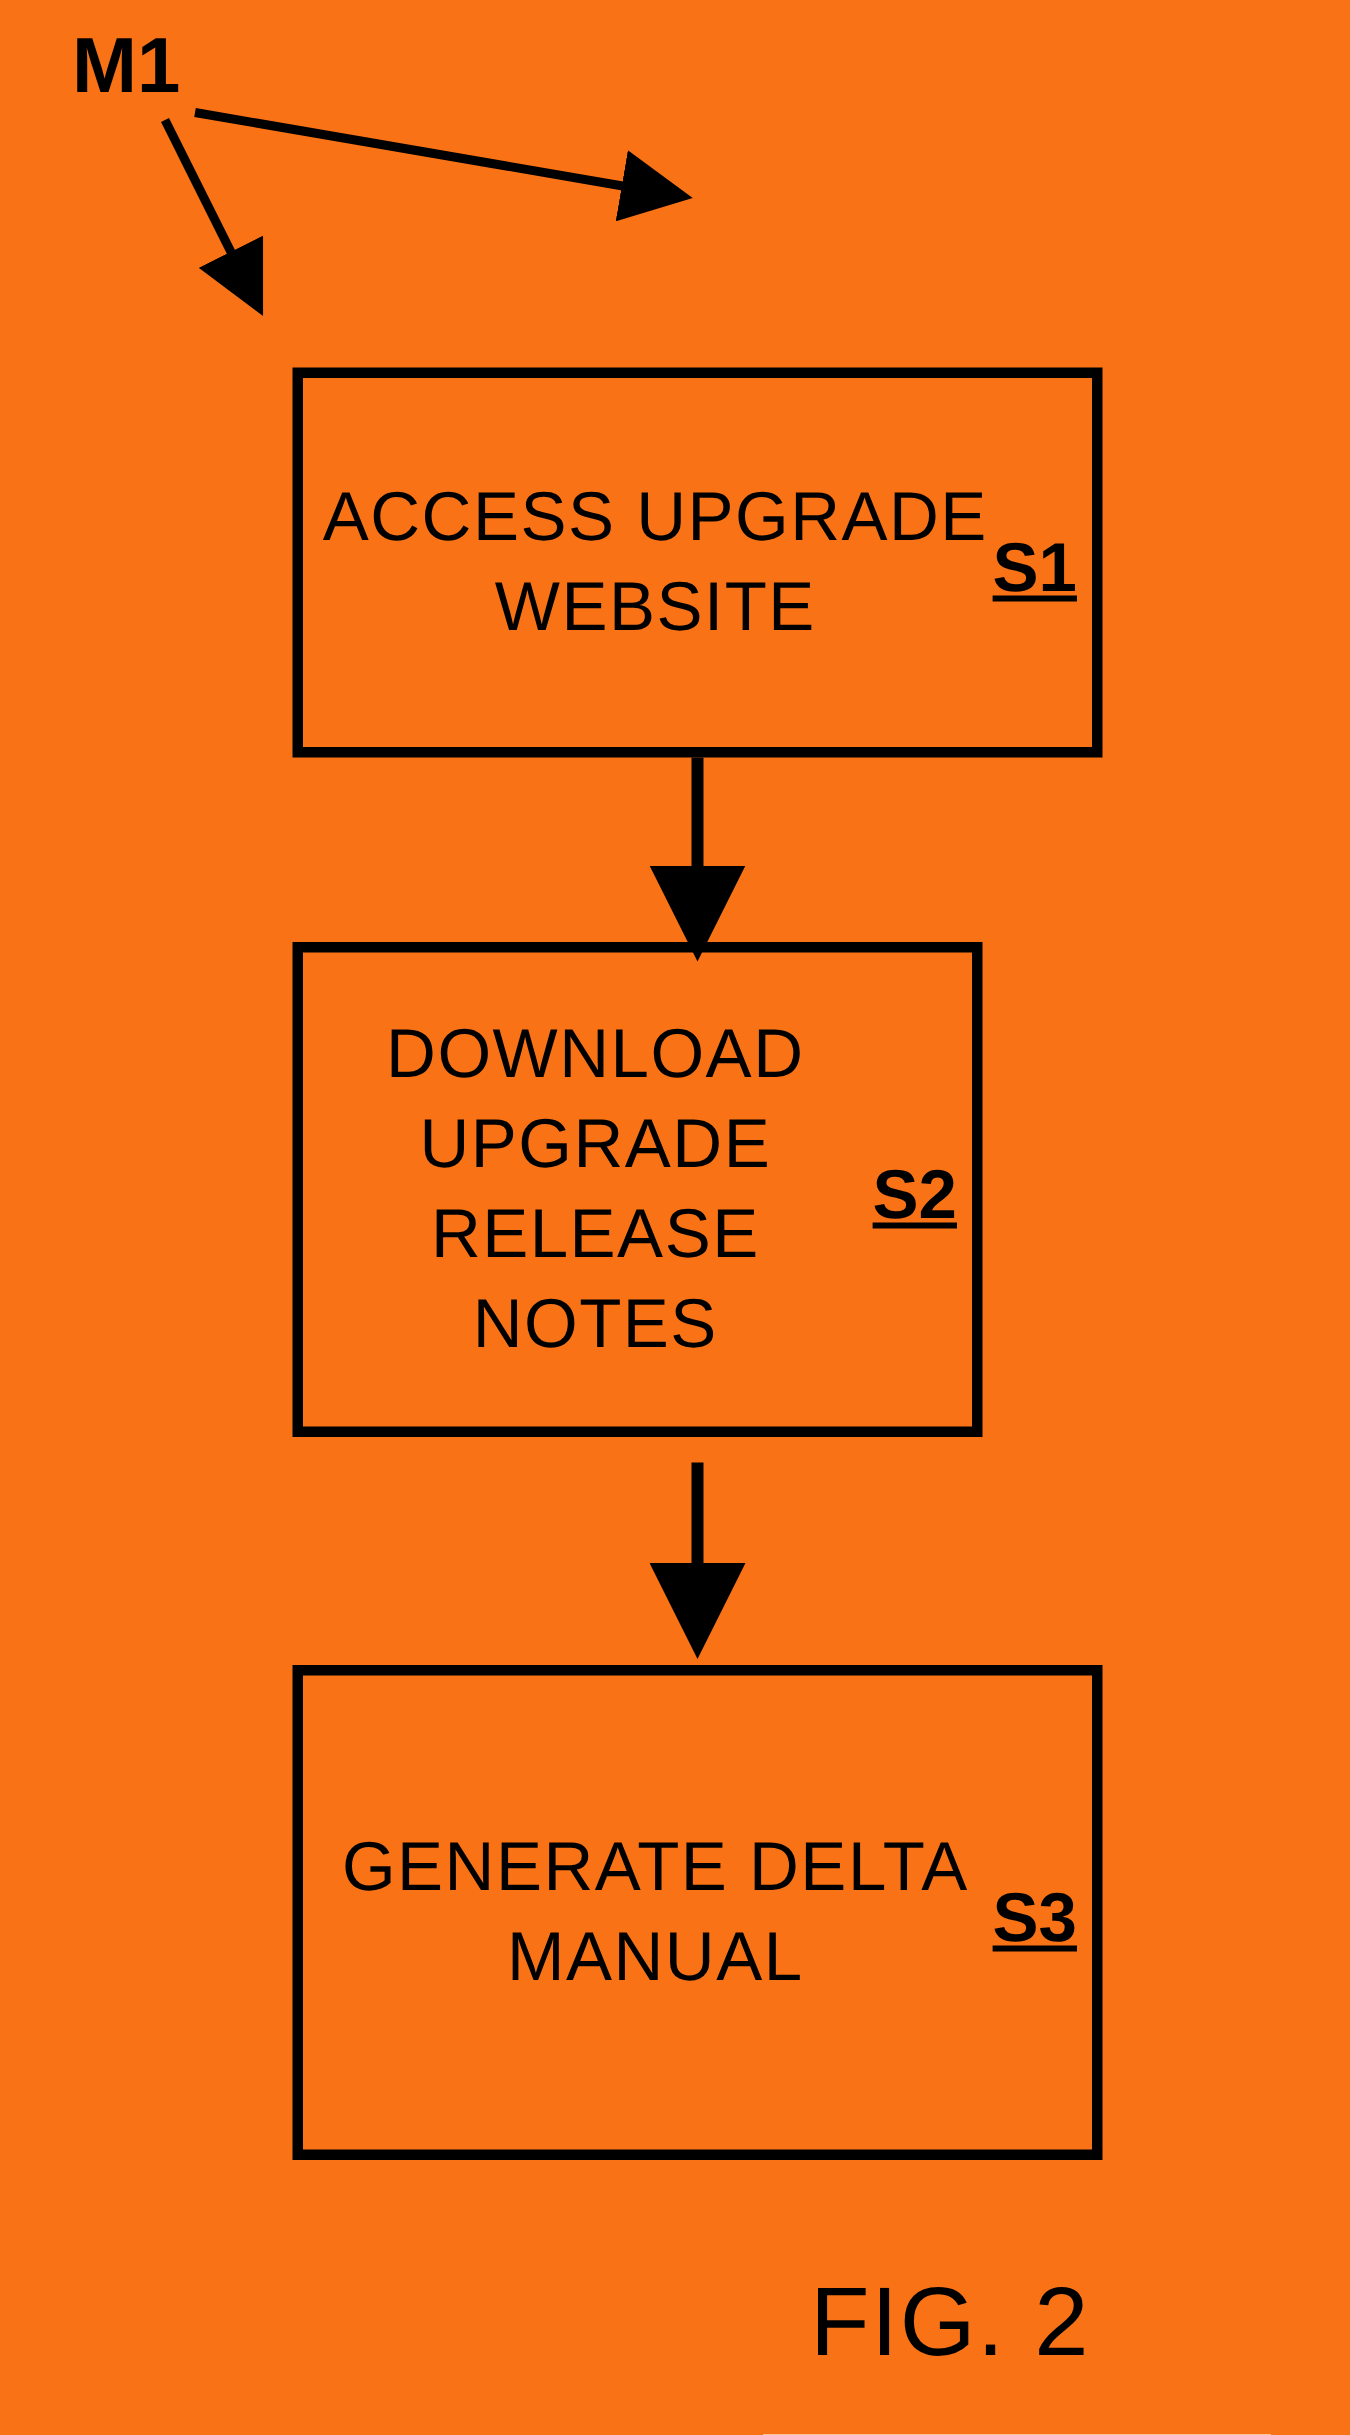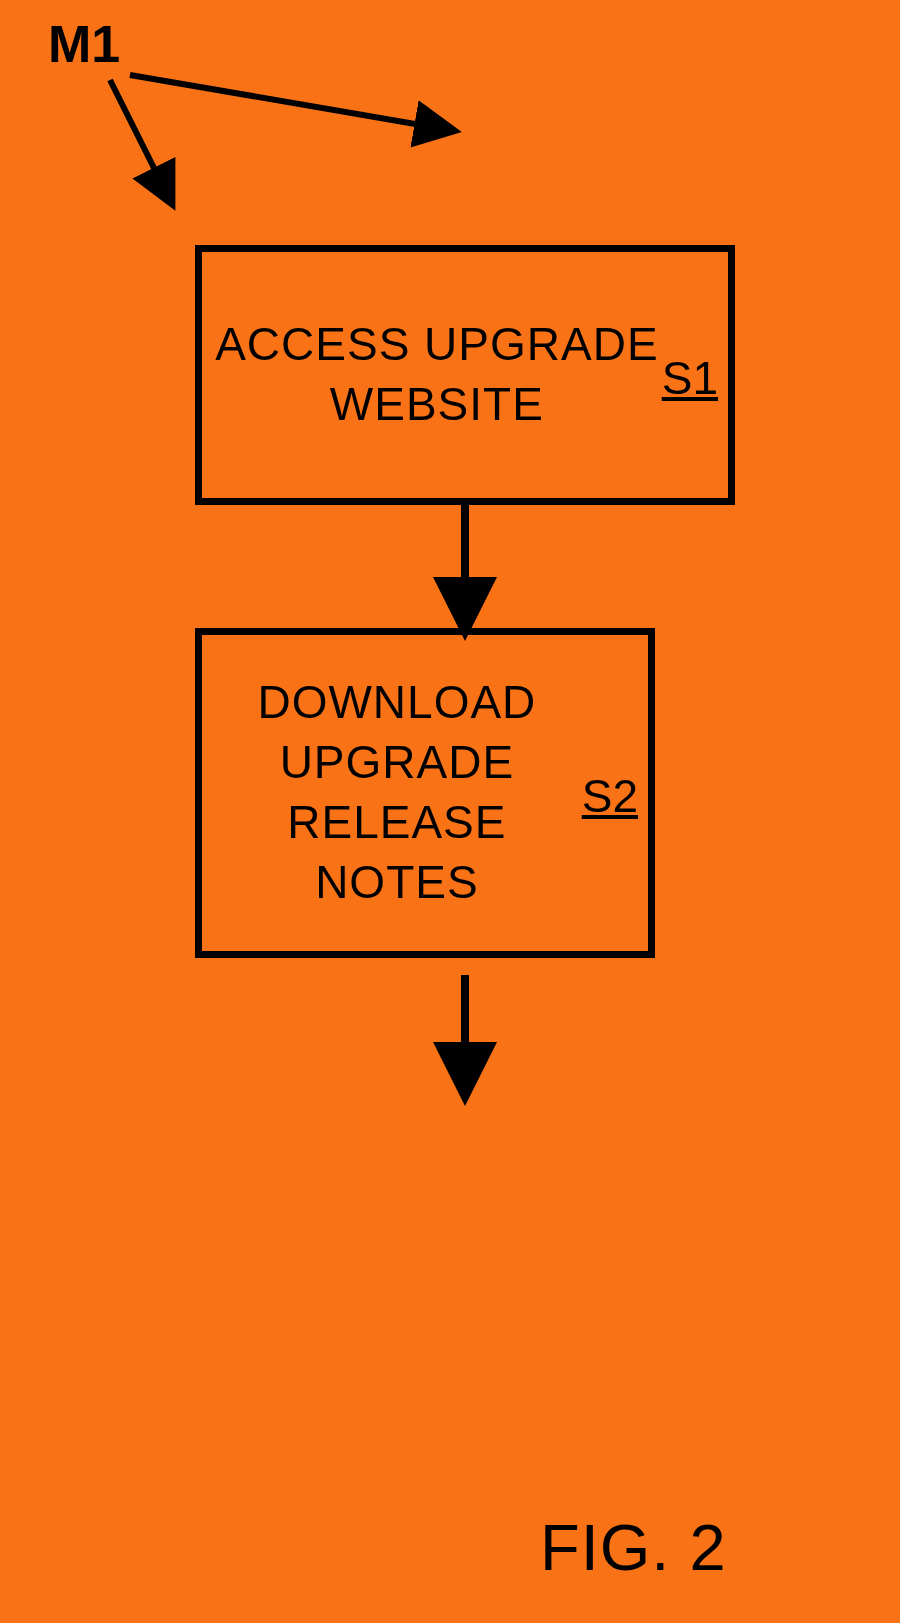--- a/index.html
+++ b/index.html
@@ -36,20 +36,21 @@
     font-weight:400;
     letter-spacing:1px;
     color:#000;
     line-height:1.3;
   }
   .step-code{
     font-size:46px;
     text-decoration:underline;
     margin-top:6px;
     color:#000;
+    font-weight:bold;
   }
   .fig-caption{
     position:absolute;
     font-size:65px;
     color:#000;
     font-weight:400;
     letter-spacing:1px;
   }
   svg.overlay{
     position:absolute;
@@ -70,20 +71,24 @@
   <div class="box" style="left:195px; top:245px; width:540px; height:260px;">
     <div class="box-text">ACCESS UPGRADE WEBSITE</div>
     <div class="step-code">S1</div>
   </div>
 
   <div class="box" style="left:195px; top:628px; width:460px; height:330px;">
     <div class="box-text">DOWNLOAD UPGRADE RELEASE NOTES</div>
     <div class="step-code">S2</div>
   </div>
 
+  <div class="box" style="left:195px; top:1110px; width:540px; height:330px;">
+    <div class="box-text">GENERATE DELTA MANUAL</div>
+    <div class="step-code">S3</div>
+  </div>
 
   <div class="fig-caption" style="left:540px; top:1510px;">FIG. 2</div>
 
   <svg class="overlay" viewBox="0 0 900 1623">
     <defs>
       <marker id="arrowhead" markerWidth="8" markerHeight="8" refX="6" refY="4" orient="auto" markerUnits="strokeWidth">
         <path d="M0,0 L8,4 L0,8 Z" fill="#000"></path>
       </marker>
     </defs>
 

